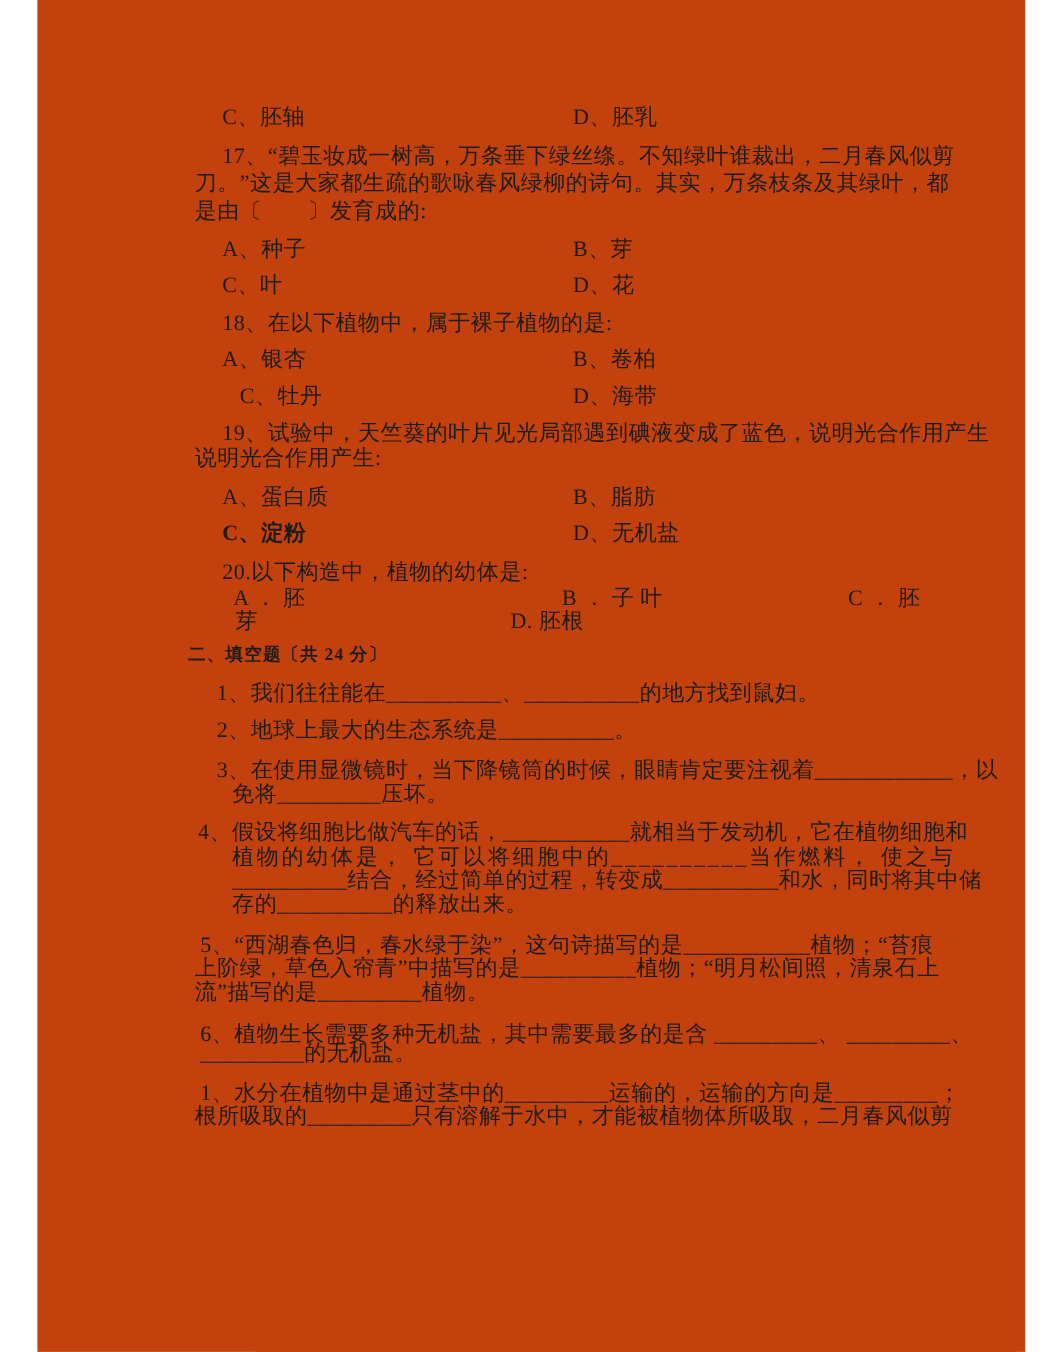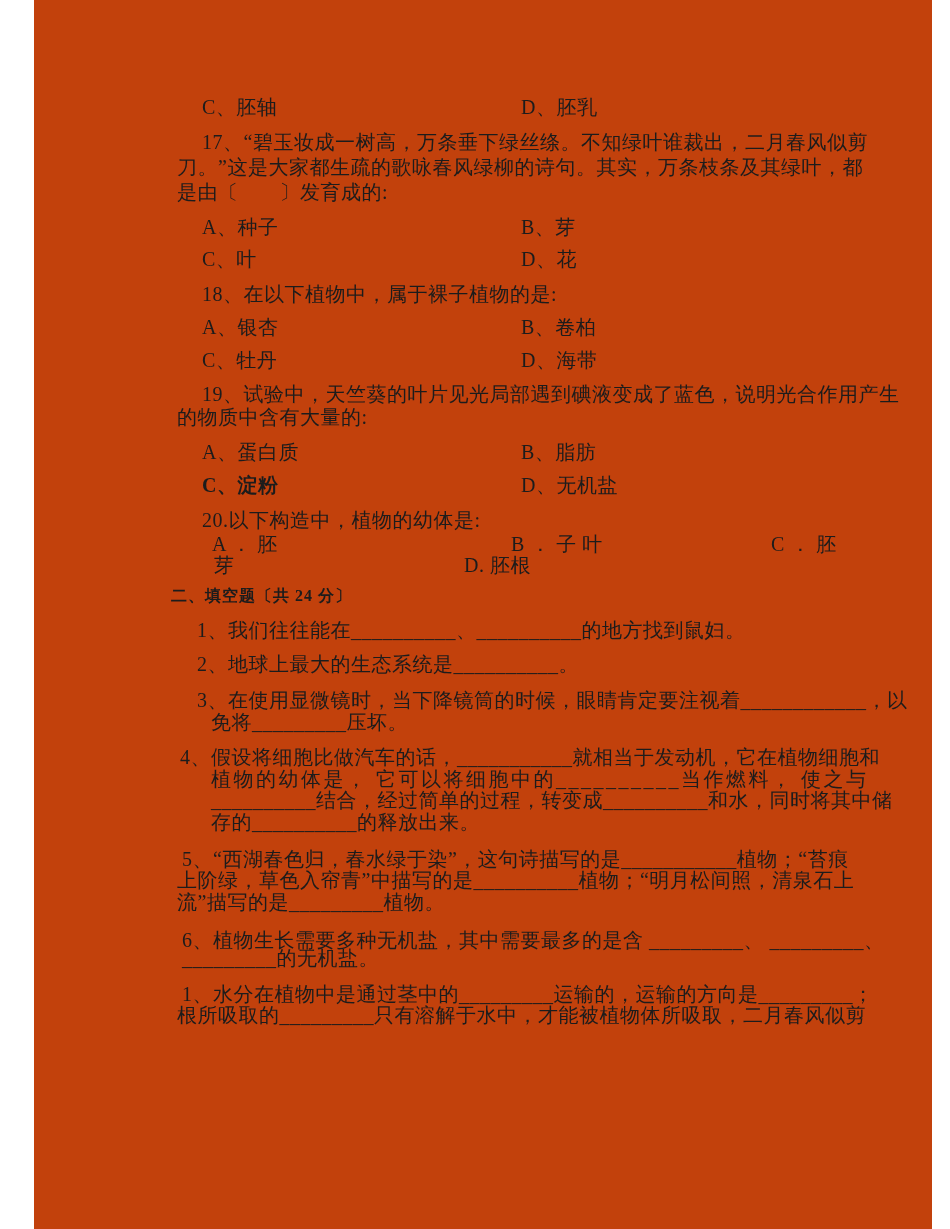--- a/index.html
+++ b/index.html
@@ -39,24 +39,24 @@
       <div class="line" style="left: 168px; top: 130px;">17、“碧玉妆成一树高，万条垂下绿丝绦。不知绿叶谁裁出，二月春风似剪</div>
       <div class="line" style="left: 143px; top: 155px;">刀。”这是大家都生疏的歌咏春风绿柳的诗句。其实，万条枝条及其绿叶，都</div>
       <div class="line" style="left: 143px; top: 180px;">是由〔　　〕发育成的:</div>
       <div class="line" style="left: 168px; top: 215px;">A、种子</div>
       <div class="line" style="left: 487px; top: 215px;">B、芽</div>
       <div class="line" style="left: 168px; top: 247px;">C、叶</div>
       <div class="line" style="left: 487px; top: 247px;">D、花</div>
       <div class="line" style="left: 168px; top: 282px;">18、在以下植物中，属于裸子植物的是:</div>
       <div class="line" style="left: 168px; top: 315px;">A、银杏</div>
       <div class="line" style="left: 487px; top: 315px;">B、卷柏</div>
-      <div class="line" style="left: 168px; top: 348px;">C、牡丹</div>
+      <div class="line" style="left: 184px; top: 348px;">C、牡丹</div>
       <div class="line" style="left: 487px; top: 348px;">D、海带</div>
       <div class="line" style="left: 168px; top: 382px;">19、试验中，天竺葵的叶片见光局部遇到碘液变成了蓝色，说明光合作用产生</div>
-      <div class="line" style="left: 143px; top: 405px;">的物质中含有大量的:</div>
+      <div class="line" style="left: 143px; top: 405px;">说明光合作用产生:</div>
       <div class="line" style="left: 168px; top: 440px;">A、蛋白质</div>
       <div class="line" style="left: 487px; top: 440px;">B、脂肪</div>
       <div class="line" style="left: 168px; top: 473px; font-weight: bold;">C、淀粉</div>
       <div class="line" style="left: 487px; top: 473px;">D、无机盐</div>
       <div class="line" style="left: 168px; top: 508px;">20.以下构造中，植物的幼体是:</div>
       <div class="line" style="left: 178px; top: 532px;">A ． 胚</div>
       <div class="line" style="left: 477px; top: 532px;">B ． 子 叶</div>
       <div class="line" style="left: 737px; top: 532px;">C ． 胚</div>
       <div class="line" style="left: 180px; top: 553px;">芽</div>
       <div class="line" style="left: 430px; top: 553px;">D. 胚根</div>

